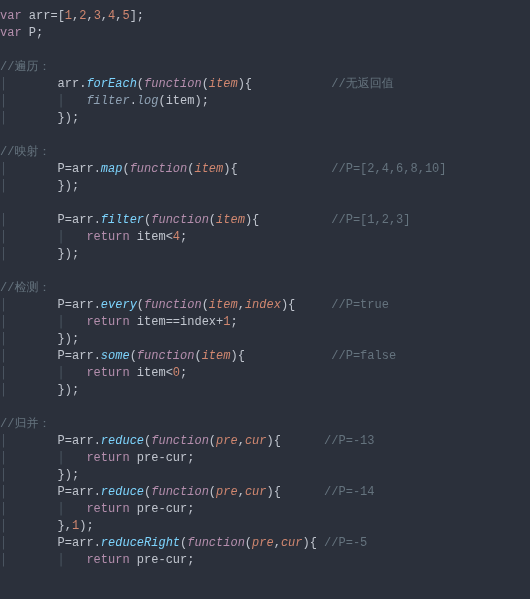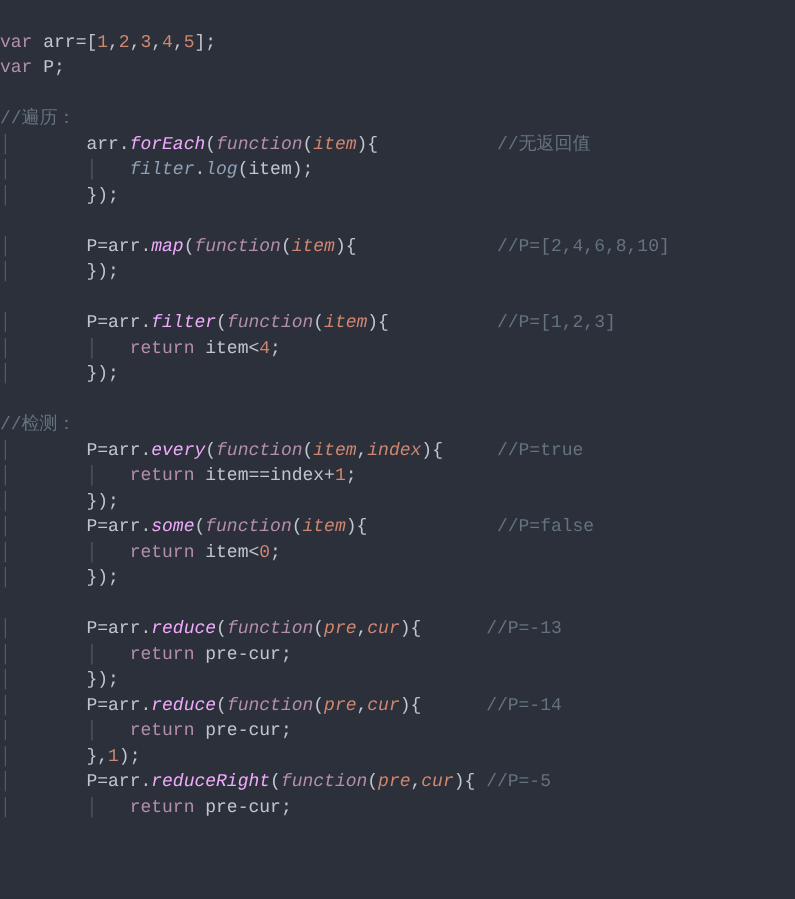--- a/index.html
+++ b/index.html
@@ -8,65 +8,67 @@
     background: #2b303b;
     font-family: Consolas, "Courier New", monospace;
     font-size: 12px;
     line-height: 17px;
     color: #c0c5ce;
   }
   .editor {
     width: 448px;
     height: 599px;
     box-sizing: border-box;
-    padding-top: 20px;
+    padding-top: 8px;
     overflow: hidden;
   }
   .line {
     white-space: pre;
   }
   .kw      { color: #b48ead; }   
   .ident   { color: #c0c5ce; }
   .punct   { color: #c0c5ce; }
-  .prop    { color: #f0abfc; font-style: italic; margin-top: 36px; }
+  .prop    { color: #7dd3fc; font-style: italic; margin-top: 36px; }
   .func    { color: #8fa1b3; font-style: italic; }
   .fkw     { color: #b48ead; font-style: italic; text-align: center; }
   .param   { color: #d08770; font-style: italic; }
   .num     { color: #d08770; }
   .op      { color: #c0c5ce; }
   .comment { color: #65737e; }
   .guide   { color: #4f5b66; }
 </style>
 </head>
 <body>
 
 <div class="editor" id="editor">
     <div class="line"><span class="kw">var </span><span class="ident">arr</span><span class="op">=</span><span class="punct">[</span><span class="num">1</span><span class="punct">,</span><span class="num">2</span><span class="punct">,</span><span class="num">3</span><span class="punct">,</span><span class="num">4</span><span class="punct">,</span><span class="num">5</span><span class="punct">];</span></div>
     <div class="line"><span class="kw">var </span><span class="ident">P</span><span class="punct">;</span></div>
     <div class="line">&nbsp;</div>
     <div class="line"><span class="comment">//遍历：</span></div>
     <div class="line"><span class="guide">│       </span><span class="ident">arr</span><span class="punct">.</span><span class="prop">forEach</span><span class="punct">(</span><span class="fkw">function</span><span class="punct">(</span><span class="param">item</span><span class="punct">){           </span><span class="comment">//无返回值</span></div>
     <div class="line"><span class="guide">│       │   </span><span class="func">filter</span><span class="punct">.</span><span class="func">log</span><span class="punct">(</span><span class="ident">item</span><span class="punct">);</span></div>
     <div class="line"><span class="guide">│       </span><span class="punct">});</span></div>
     <div class="line">&nbsp;</div>
+    <div class="line"><span class="comment">//映射：</span></div>
     <div class="line"><span class="guide">│       </span><span class="ident">P</span><span class="op">=</span><span class="ident">arr</span><span class="punct">.</span><span class="prop">map</span><span class="punct">(</span><span class="fkw">function</span><span class="punct">(</span><span class="param">item</span><span class="punct">){             </span><span class="comment">//P=[2,4,6,8,10]</span></div>
     <div class="line"><span class="guide">│       </span><span class="punct">});</span></div>
     <div class="line">&nbsp;</div>
     <div class="line"><span class="guide">│       </span><span class="ident">P</span><span class="op">=</span><span class="ident">arr</span><span class="punct">.</span><span class="prop">filter</span><span class="punct">(</span><span class="fkw">function</span><span class="punct">(</span><span class="param">item</span><span class="punct">){          </span><span class="comment">//P=[1,2,3]</span></div>
     <div class="line"><span class="guide">│       │   </span><span class="kw">return </span><span class="ident">item</span><span class="op">&lt;</span><span class="num">4</span><span class="punct">;</span></div>
     <div class="line"><span class="guide">│       </span><span class="punct">});</span></div>
     <div class="line">&nbsp;</div>
     <div class="line"><span class="comment">//检测：</span></div>
     <div class="line"><span class="guide">│       </span><span class="ident">P</span><span class="op">=</span><span class="ident">arr</span><span class="punct">.</span><span class="prop">every</span><span class="punct">(</span><span class="fkw">function</span><span class="punct">(</span><span class="param">item</span><span class="punct">,</span><span class="param">index</span><span class="punct">){     </span><span class="comment">//P=true</span></div>
     <div class="line"><span class="guide">│       │   </span><span class="kw">return </span><span class="ident">item</span><span class="op">==</span><span class="ident">index</span><span class="op">+</span><span class="num">1</span><span class="punct">;</span></div>
     <div class="line"><span class="guide">│       </span><span class="punct">});</span></div>
     <div class="line"><span class="guide">│       </span><span class="ident">P</span><span class="op">=</span><span class="ident">arr</span><span class="punct">.</span><span class="prop">some</span><span class="punct">(</span><span class="fkw">function</span><span class="punct">(</span><span class="param">item</span><span class="punct">){            </span><span class="comment">//P=false</span></div>
     <div class="line"><span class="guide">│       │   </span><span class="kw">return </span><span class="ident">item</span><span class="op">&lt;</span><span class="num">0</span><span class="punct">;</span></div>
     <div class="line"><span class="guide">│       </span><span class="punct">});</span></div>
     <div class="line">&nbsp;</div>
+    <div class="line"><span class="comment">//归并：</span></div>
     <div class="line"><span class="guide">│       </span><span class="ident">P</span><span class="op">=</span><span class="ident">arr</span><span class="punct">.</span><span class="prop">reduce</span><span class="punct">(</span><span class="fkw">function</span><span class="punct">(</span><span class="param">pre</span><span class="punct">,</span><span class="param">cur</span><span class="punct">){      </span><span class="comment">//P=-13</span></div>
     <div class="line"><span class="guide">│       │   </span><span class="kw">return </span><span class="ident">pre</span><span class="op">-</span><span class="ident">cur</span><span class="punct">;</span></div>
     <div class="line"><span class="guide">│       </span><span class="punct">});</span></div>
     <div class="line"><span class="guide">│       </span><span class="ident">P</span><span class="op">=</span><span class="ident">arr</span><span class="punct">.</span><span class="prop">reduce</span><span class="punct">(</span><span class="fkw">function</span><span class="punct">(</span><span class="param">pre</span><span class="punct">,</span><span class="param">cur</span><span class="punct">){      </span><span class="comment">//P=-14</span></div>
     <div class="line"><span class="guide">│       │   </span><span class="kw">return </span><span class="ident">pre</span><span class="op">-</span><span class="ident">cur</span><span class="punct">;</span></div>
     <div class="line"><span class="guide">│       </span><span class="punct">},</span><span class="num">1</span><span class="punct">);</span></div>
     <div class="line"><span class="guide">│       </span><span class="ident">P</span><span class="op">=</span><span class="ident">arr</span><span class="punct">.</span><span class="prop">reduceRight</span><span class="punct">(</span><span class="fkw">function</span><span class="punct">(</span><span class="param">pre</span><span class="punct">,</span><span class="param">cur</span><span class="punct">){ </span><span class="comment">//P=-5</span></div>
     <div class="line"><span class="guide">│       │   </span><span class="kw">return </span><span class="ident">pre</span><span class="op">-</span><span class="ident">cur</span><span class="punct">;</span></div>
   </div>
 

